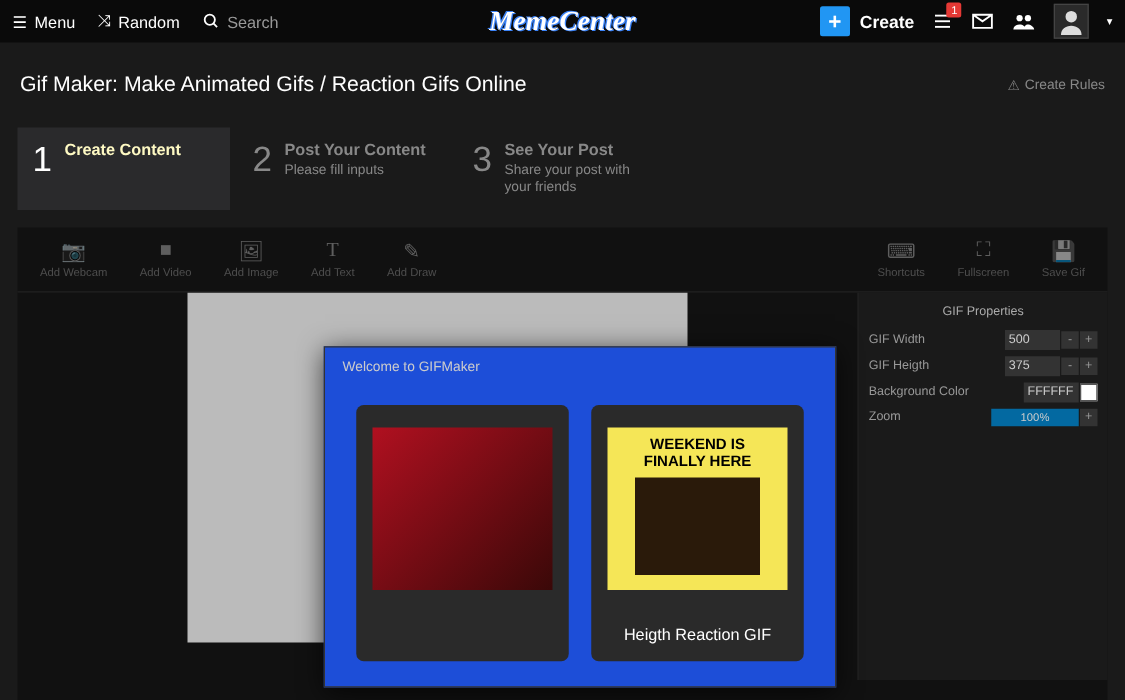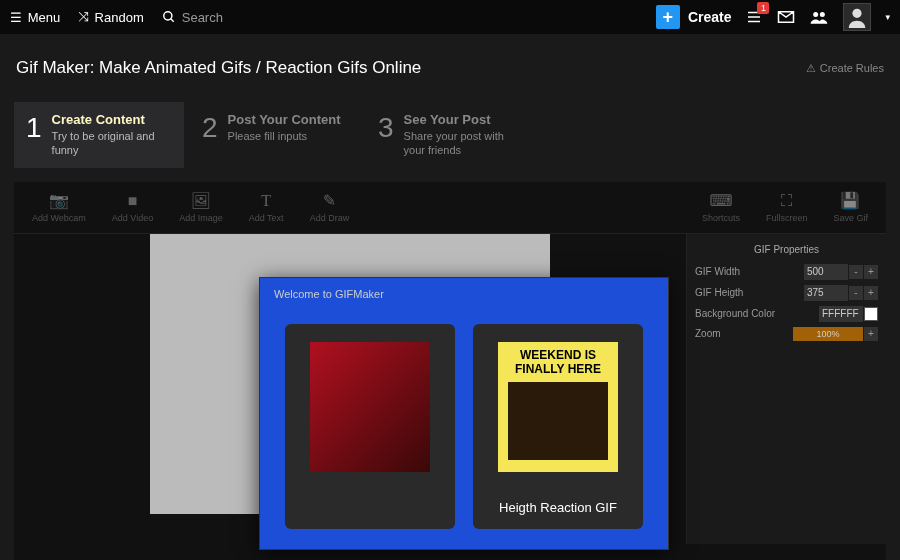--- a/index.html
+++ b/index.html
@@ -44,36 +44,36 @@
 .canvas-area { flex: 1; display: flex; justify-content: center; padding: 0; overflow: hidden; }
 .canvas { width: 400px; height: 280px; background: #bbb; margin-top: 0; }
 .side-panel { width: 200px; background: #1a1a1a; border-left: 1px solid #222; padding: 6px 8px; font-size: 10px; }
 .side-title { text-align: center; color: #aaa; font-size: 10px; padding: 4px 0; }
 .prop-row { display: flex; justify-content: space-between; align-items: center; margin: 5px 0; }
 .prop-label { color: #999; }
 .prop-ctrl { display: flex; gap: 1px; align-items: center; }
 .prop-input { width: 44px; height: 16px; background: #333; border: none; color: #ccc; font-size: 10px; padding: 0 3px; text-align: left; }
 .step-btn { width: 14px; height: 14px; background: #333; color: #999; display: flex; align-items: center; justify-content: center; font-size: 10px; cursor: pointer; }
 .color-swatch { width: 14px; height: 14px; background: #fff; border: 1px solid #555; }
-.zoom-bar { width: 70px; height: 14px; background: #a16207; position: relative; display: flex; align-items: center; justify-content: center; font-size: 9px; color: #ccc; }
+.zoom-bar { width: 70px; height: 14px; background: #0369a1; position: relative; display: flex; align-items: center; justify-content: center; font-size: 9px; color: #ccc; }
 
 .bottom-controls { position: absolute; bottom: 0; left: 0; right: 200px; height: 40px; background: #1a1a1a; border-top: 1px solid #222; display: flex; align-items: center; padding: 0 8px; gap: 8px; }
 .play-ctrl { color: #666; font-size: 11px; cursor: pointer; }
 .eye-ctrl { color: #888; font-size: 14px; margin-left: 30px; }
 .lock-ctrl { color: #888; font-size: 12px; }
 .timeline { flex: 1; height: 20px; background: #15171a; margin-left: 6px; position: relative; }
 .timeline-marker { position: absolute; left: 0; top: 0; width: 6px; height: 20px; background: #2196f3; }
 .time-label { position: absolute; top: -12px; left: 0; font-size: 9px; color: #888; }
 
 
 .modal { position: absolute; top: 95px; left: 245px; width: 410px; background: #1d4ed8; border: 1px solid #333; box-shadow: 0 4px 20px rgba(0,0,0,0.7); z-index: 50; }
 .modal-title { padding: 10px 14px; font-size: 11px; color: #ccc; }
 .modal-body { display: flex; gap: 18px; padding: 14px 20px 20px; justify-content: center; }
 .modal-card { width: 170px; background: #2a2a2a; border-radius: 6px; padding: 18px 12px 14px; text-align: center; cursor: pointer; }
-.thumb { width: 120px; height: 130px; margin: 0 auto 28px; background: #8b1a1a; position: relative; overflow: hidden; }
+.thumb { width: 144px; height: 130px; margin: 0 auto 28px; background: #8b1a1a; position: relative; overflow: hidden; }
 .thumb.reaction { background: #f5e657; display: flex; flex-direction: column; align-items: center; padding: 6px; }
 .reaction-text { font-size: 12px; font-weight: bold; color: #000; text-align: center; line-height: 1.2; }
 .reaction-img { width: 100px; height: 78px; background: #2a1a0a; margin-top: 6px; }
 .card-label { color: #fff; font-size: 13px; }
 
 svg { display: block; }
 </style>
 </head>
 <body>
 
@@ -88,20 +88,21 @@
       <span>Random</span>
     </div>
     <div class="topbar-item">
       <svg width="14" height="14" viewBox="0 0 24 24" fill="none" stroke="#fff" stroke-width="2.5">
           <circle cx="10" cy="10" r="7"></circle>
           <line x1="20" y1="20" x2="15" y2="15"></line>
         </svg>
       <span style="color:#999">Search</span>
     </div>
   </div>
+  <div class="logo">MemeCenter</div>
   <div class="topbar-right">
     <div class="create-btn">
       <div class="plus-box">+</div>
       <span>Create</span>
     </div>
     <div class="icon-btn">
       <svg width="18" height="18" viewBox="0 0 24 24" fill="#fff">
           <rect x="4" y="5" width="16" height="2"></rect>
           <rect x="4" y="11" width="16" height="2"></rect>
           <rect x="4" y="17" width="16" height="2"></rect>
@@ -136,21 +137,20 @@
     <span>⚠</span>
     <span>Create Rules</span>
   </div>
 </div>
 
 <div class="steps">
   <div class="step active">
     <div class="step-num">1</div>
     <div>
       <div class="step-title">Create Content</div>
-      <div class="step-sub">Try to be original and funny</div>
     </div>
   </div>
   <div class="step">
     <div class="step-num">2</div>
     <div>
       <div class="step-title">Post Your Content</div>
       <div class="step-sub">Please fill inputs</div>
     </div>
   </div>
   <div class="step">

